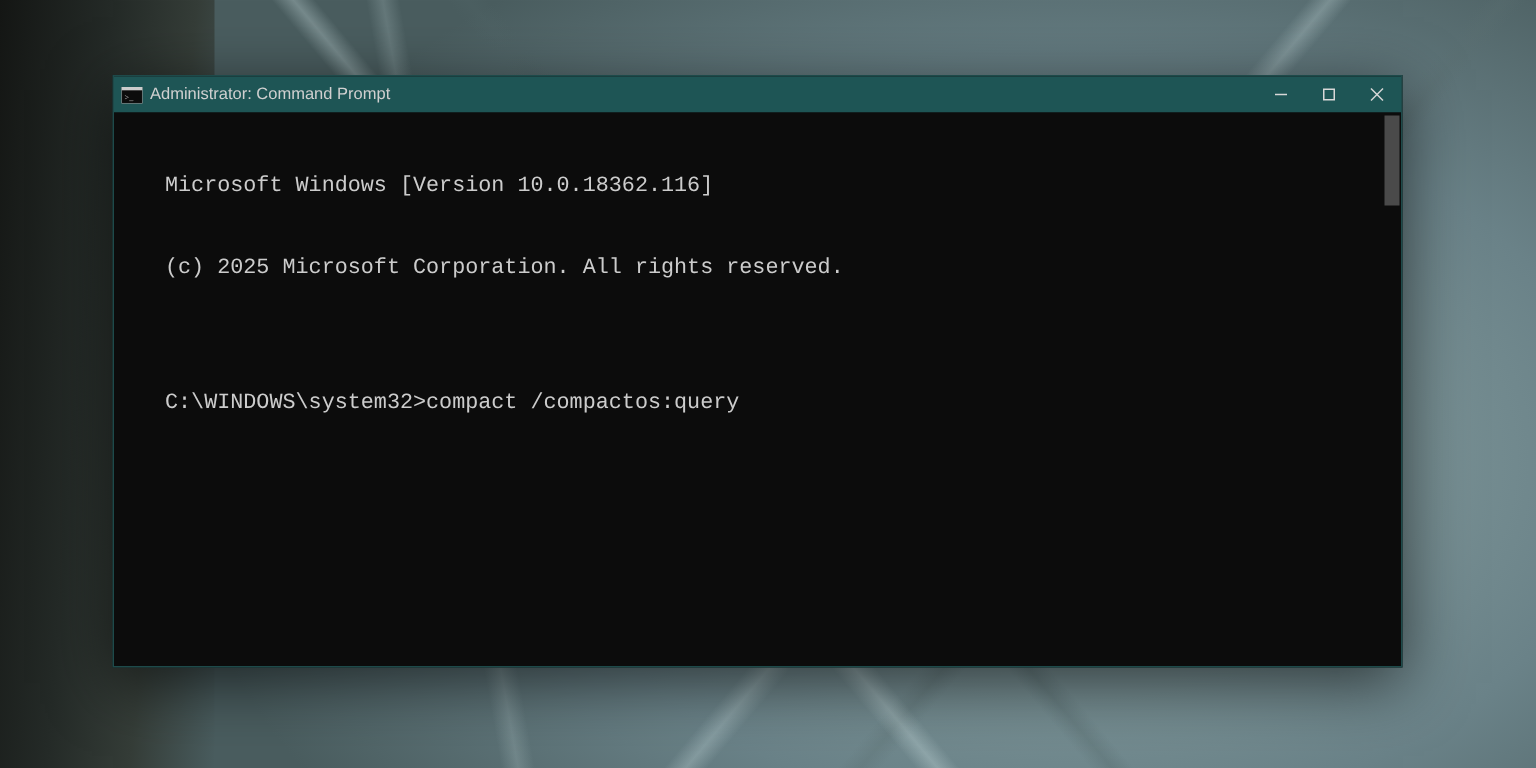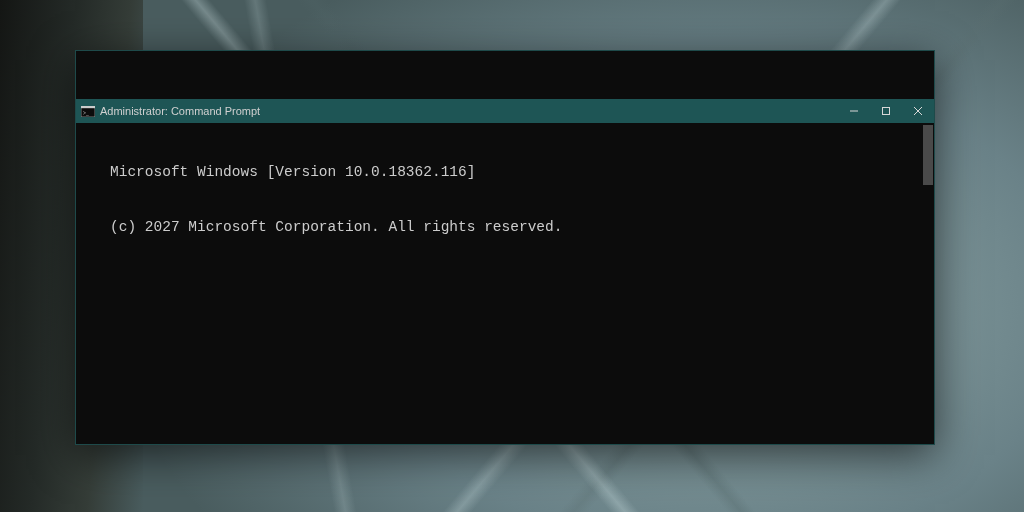--- a/index.html
+++ b/index.html
@@ -48,21 +48,20 @@
       flex-direction: column;
     }
     .titlebar {
       height: 24px;
       background: #1e5555;
       display: flex;
       align-items: center;
       color: #d0d0d0;
       font-size: 11px;
       user-select: none;
-      margin-top: 48px;
     }
     .titlebar-icon {
       width: 14px;
       height: 12px;
       margin: 0 5px;
       display: inline-flex;
       align-items: center;
       justify-content: center;
     }
     .titlebar-title { flex: 0 0 auto; }
@@ -135,22 +134,23 @@
     <div class="titlebar-btn close">
       <svg width="10" height="10" viewBox="0 0 10 10">
           <line x1="1" y1="1" x2="9" y2="9" stroke="currentColor" stroke-width="1"></line>
           <line x1="9" y1="1" x2="1" y2="9" stroke="currentColor" stroke-width="1"></line>
         </svg>
     </div>
   </div>
   <div class="terminal">
     <div class="terminal-content">
       <span class="terminal-line">Microsoft Windows [Version 10.0.18362.116]</span>
-      <span class="terminal-line">(c) 2027 Microsoft Corporation. All rights reserved.</span>
+      <span class="terminal-line">(c) 2025 Microsoft Corporation. All rights reserved.</span>
       <span class="terminal-line"></span>
+      <span class="terminal-line">C:\WINDOWS\system32&gt;compact /compactos:query</span>
       <span class="terminal-line"></span>
       
     </div>
     <div class="vscroll">
       <div class="vscroll-thumb"></div>
     </div>
   </div>
 </div>
 
 </body></html>

